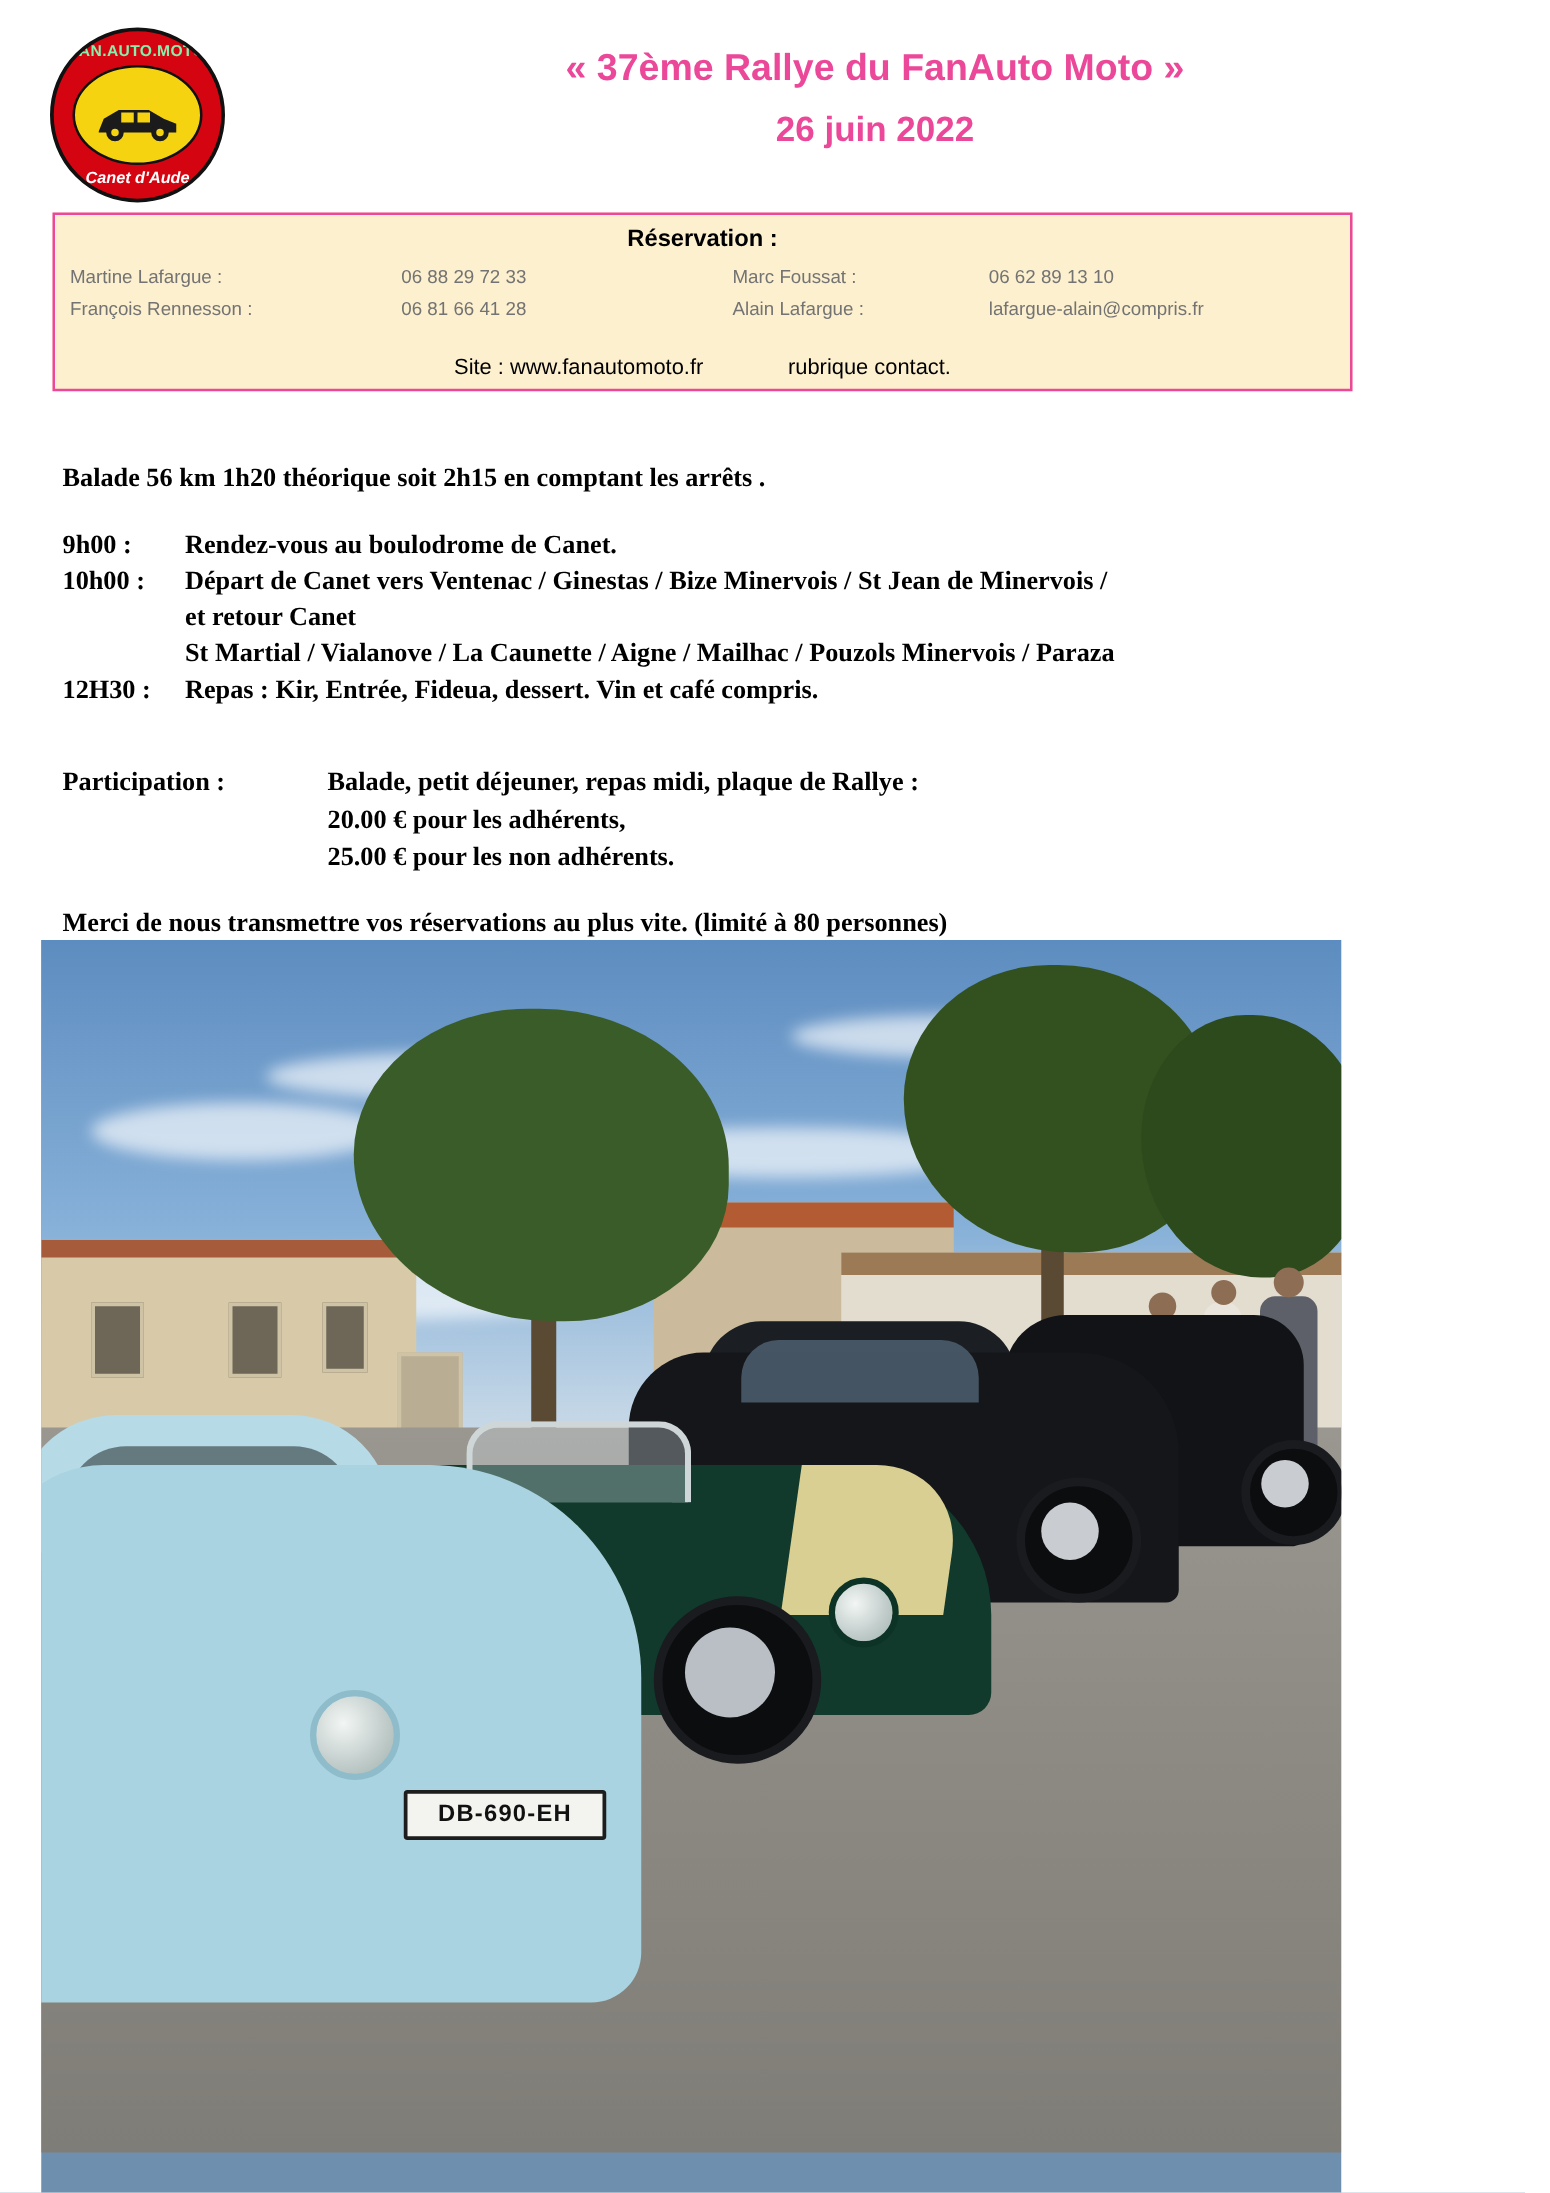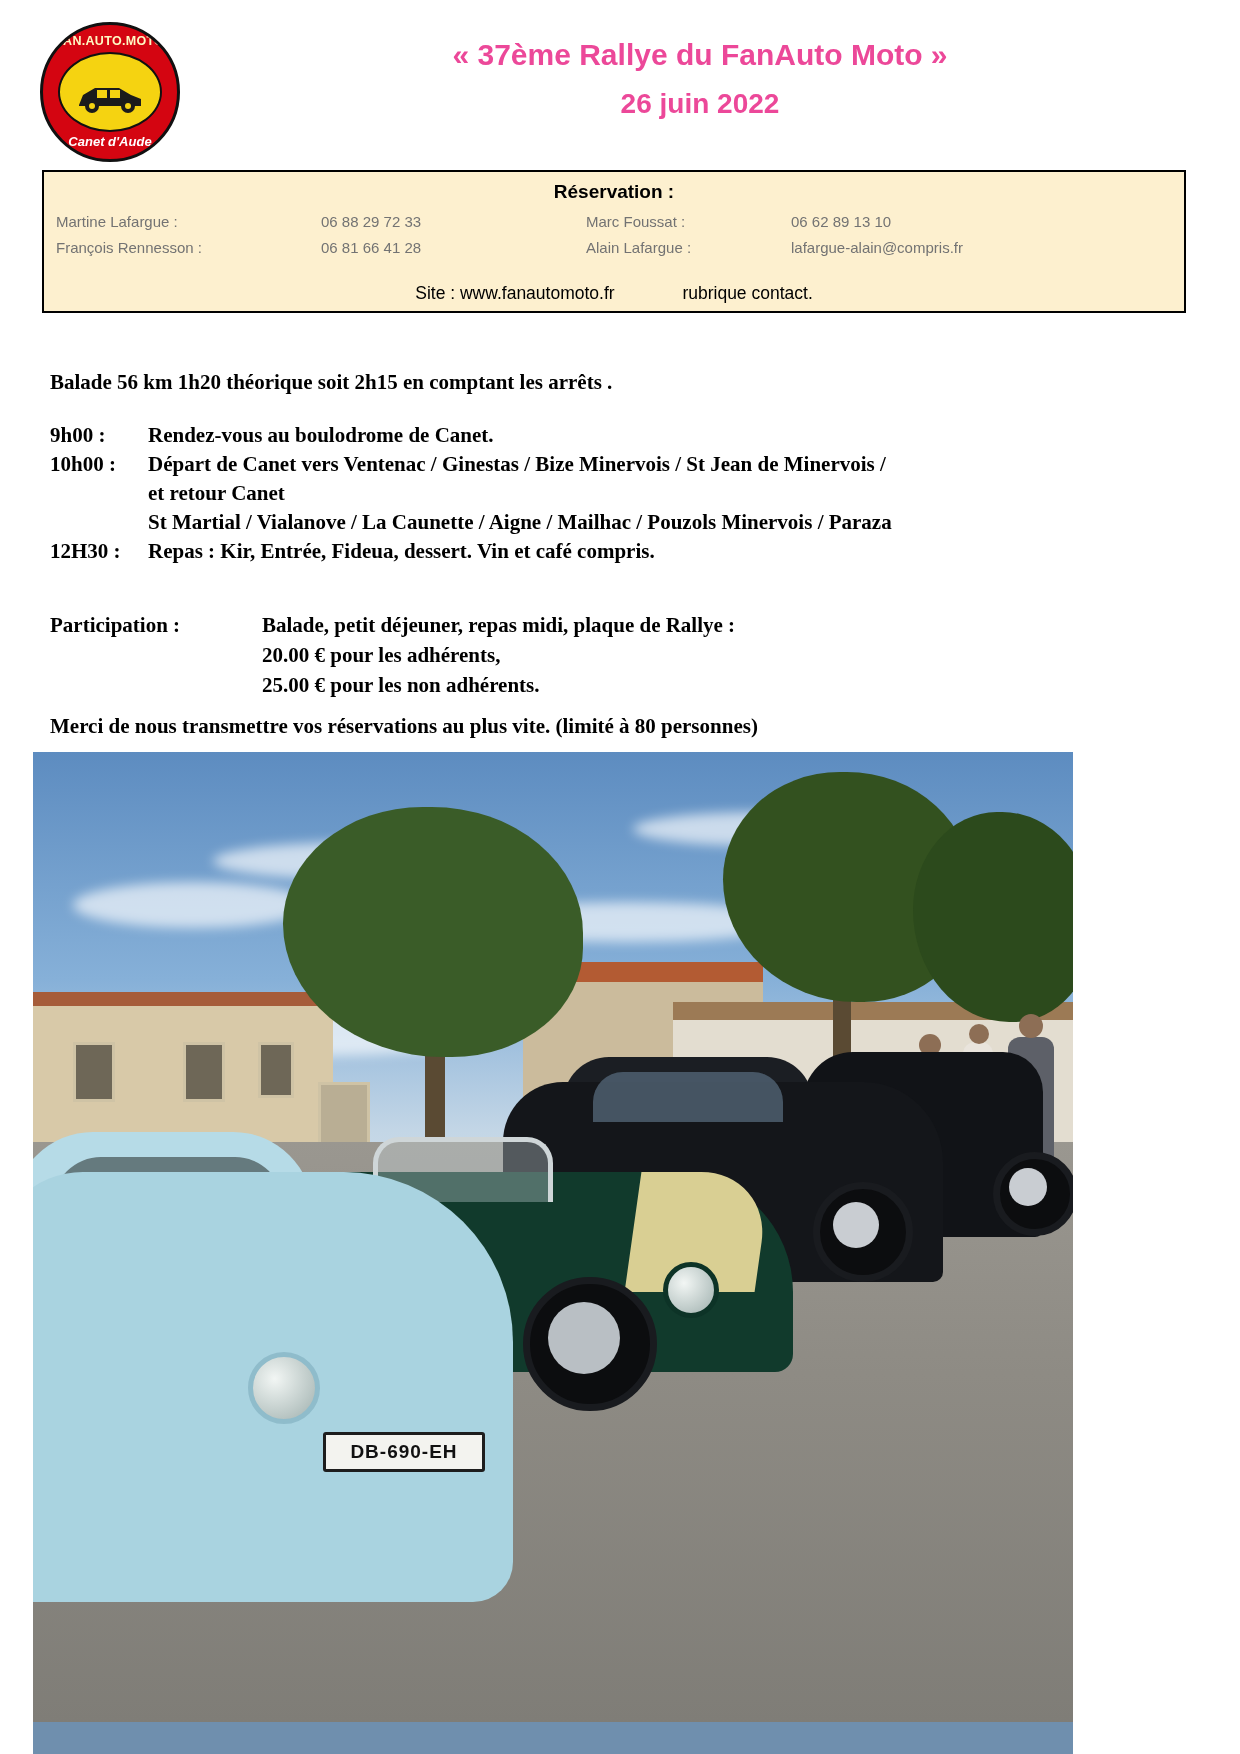--- a/index.html
+++ b/index.html
@@ -45,21 +45,21 @@
     box-sizing: border-box;
   }
   .logo .logo-top {
     position: absolute;
     top: 9px;
     left: 0;
     right: 0;
     text-align: center;
     font-size: 12.5px;
     font-weight: bold;
-    color: #fef9c3;
+    color: #86efac;
     letter-spacing: .3px;
   }
   .logo .logo-bottom {
     position: absolute;
     bottom: 10px;
     left: 0;
     right: 0;
     text-align: center;
     font-size: 13px;
     font-weight: bold;
@@ -85,24 +85,24 @@
     font-weight: bold;
   }
   .title-line1 { font-size: 30px; }
   .title-line2 { font-size: 28px; margin-top: 16px; }
 
   
   .reservation {
     position: absolute;
     left: 42px;
     top: 170px;
-    width: 1144px;
+    width: 1040px;
     height: 143px;
     background: #fdf0cf;
-    border: 2px solid #000000;
+    border: 2px solid #ec4899;
     box-sizing: border-box;
   }
   .resa-title {
     text-align: center;
     font-size: 19px;
     font-weight: bold;
     margin-top: 9px;
   }
   .resa-grid {
     margin-top: 6px;
@@ -141,21 +141,21 @@
     display: flex;
     line-height: 29px;
   }
   .sched-time { width: 98px; flex: none; }
   .sched-desc { flex: 1; }
   .sched-desc .cont { display: block; }
   .block-gap { height: 22px; }
   .part-row { display: flex; line-height: 30px; margin-top: 22px; }
   .part-label { width: 212px; flex: none; }
   .part-lines { flex: 1; }
-  .closing { margin-top: 14px; }
+  .closing { margin-top: 26px; }
 
   
   .photo {
     position: absolute;
     left: 33px;
     top: 752px;
     width: 1040px;
     height: 1098px;
     overflow: hidden;
     background: #6f8fae;

